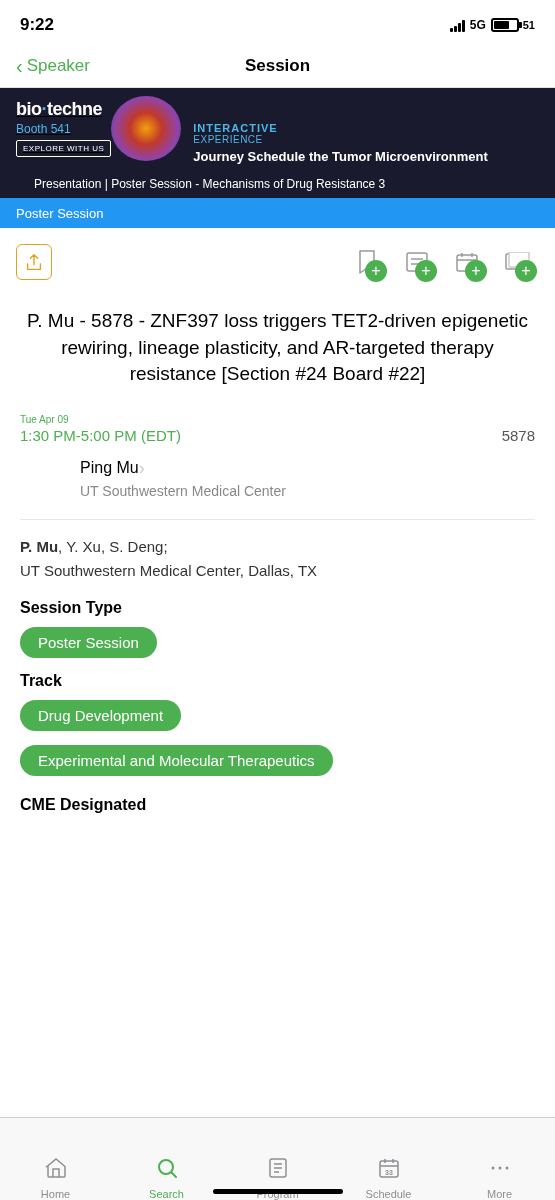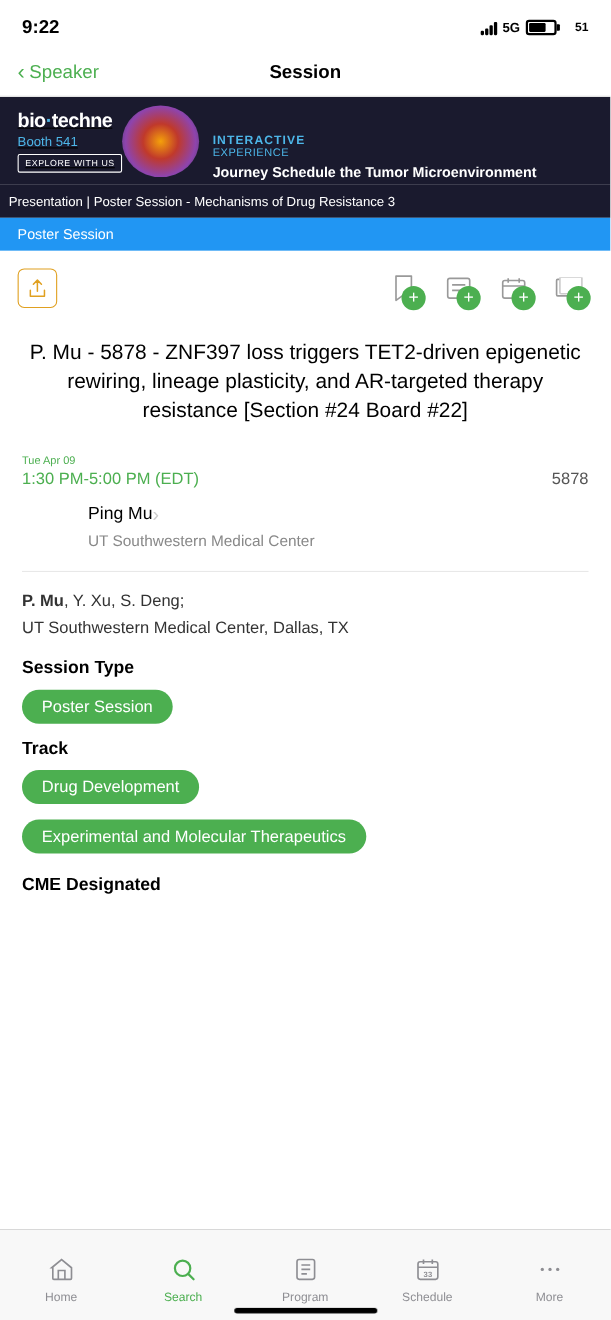--- a/index.html
+++ b/index.html
@@ -47,21 +47,21 @@
     .signal-bars span:nth-child(3) { height: 9px; }
     .signal-bars span:nth-child(4) { height: 12px; }
     .network-label {
       font-size: 12px;
       font-weight: 600;
       color: #000;
     }
     .battery {
       display: flex;
       align-items: center;
-      gap: 17px;
+      gap: 4px;
       text-align: right;
     }
     .battery-body {
       width: 28px;
       height: 14px;
       border: 2px solid #000;
       border-radius: 3px;
       position: relative;
       display: flex;
       align-items: center;
@@ -191,21 +191,21 @@
       font-size: 13px;
       font-weight: 700;
       color: #fff;
       margin-top: 4px;
       line-height: 1.3;
     }
 
     
     .breadcrumb-bar {
       background: #1a1a2e;
-      padding: 6px 8px;
+      padding: 6px 34px;
     }
     .breadcrumb-text {
       color: #fff;
       font-size: 12px;
     }
 
     
     .session-type-bar {
       background: #2196F3;
       padding: 6px 16px;
@@ -364,21 +364,21 @@
     
     .tab-bar {
       position: fixed;
       bottom: 0;
       left: 0;
       width: 555px;
       background: #f8f8f8;
       border-top: 1px solid #d0d0d0;
       display: flex;
       height: 83px;
-      align-items: center;
+      align-items: flex-end;
       padding-top: 8px;
     }
     .tab-item {
       flex: 1;
       display: flex;
       flex-direction: column;
       align-items: center;
       gap: 4px;
       cursor: pointer;
       padding-top: 2px;

